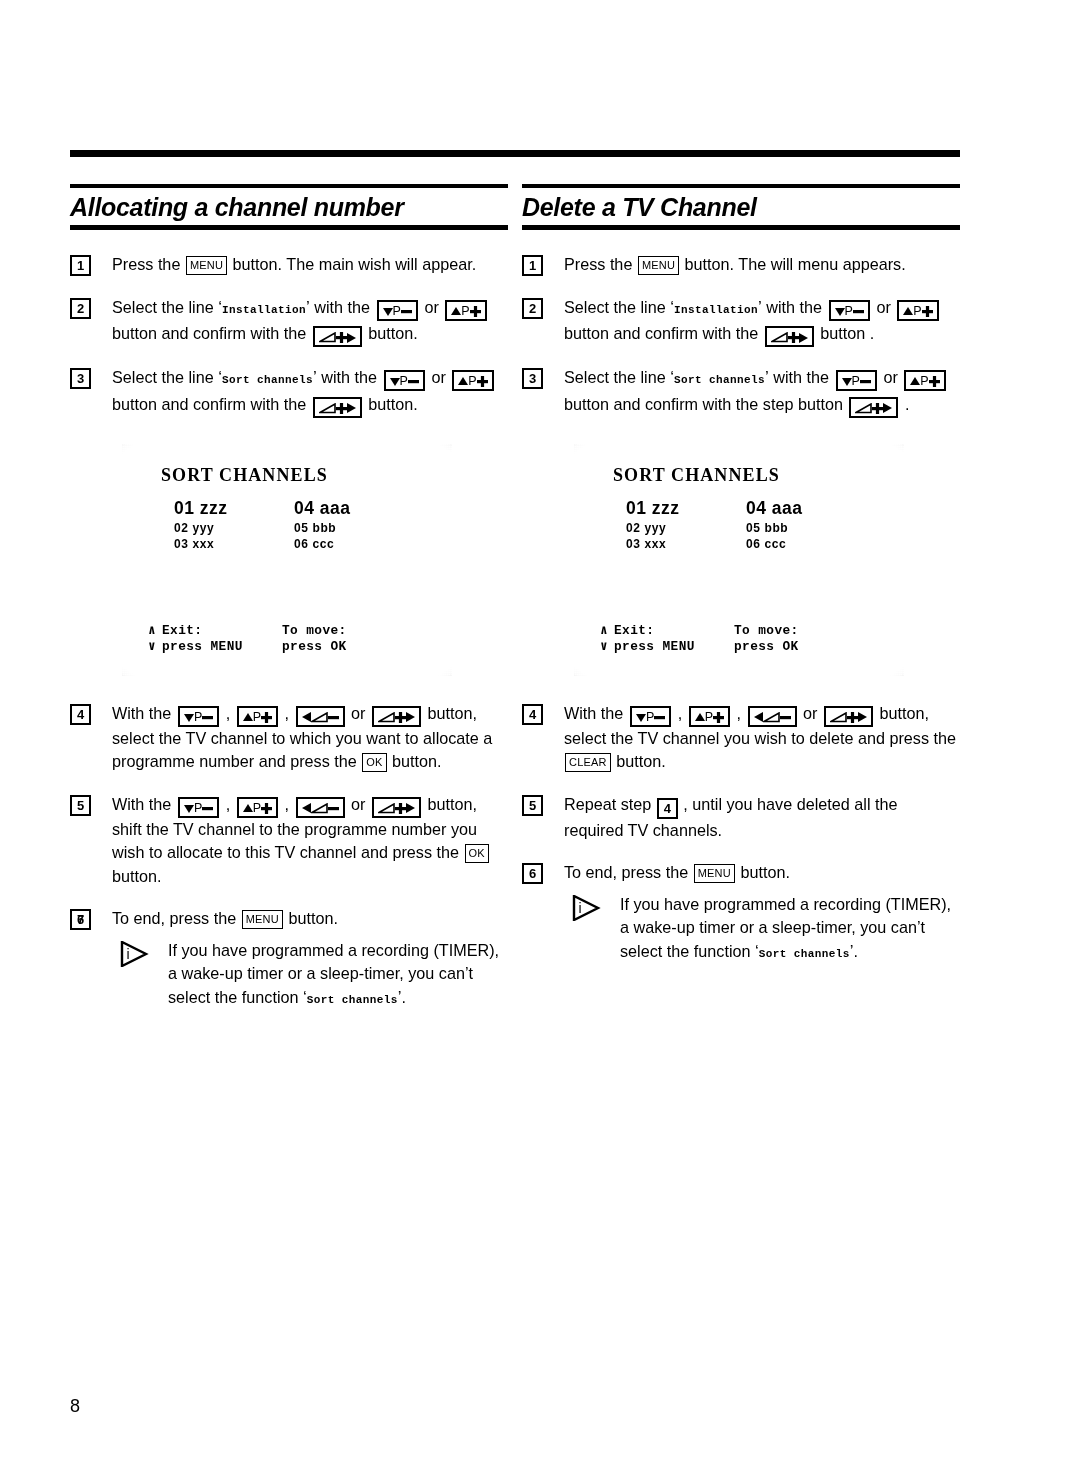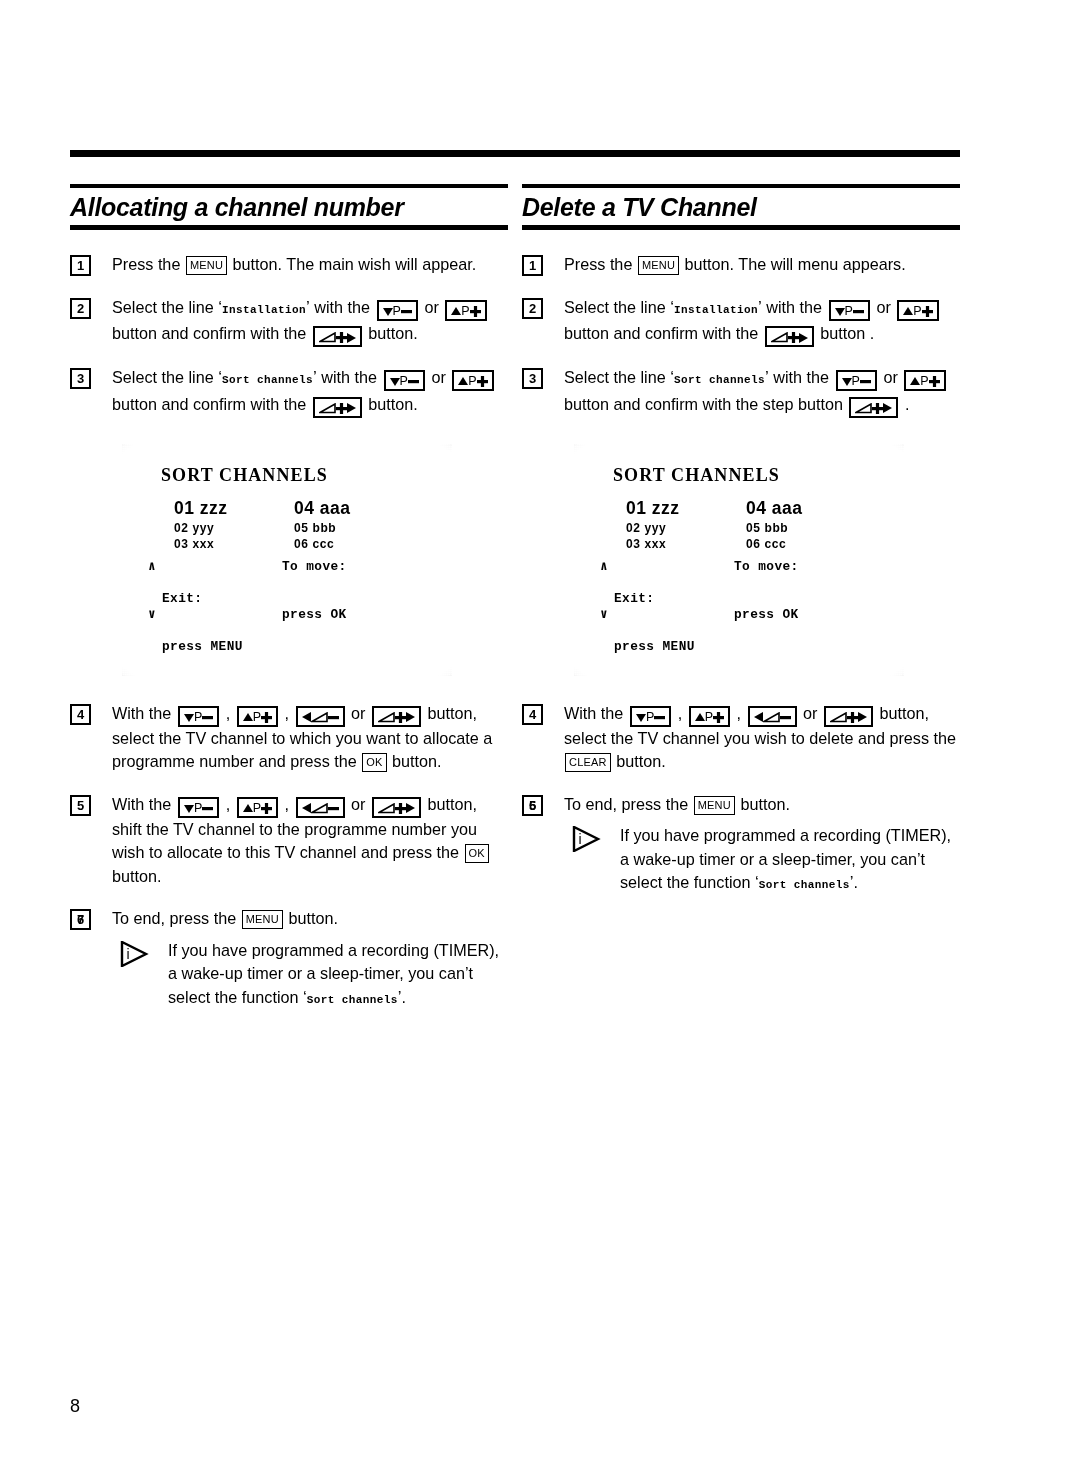--- a/index.html
+++ b/index.html
@@ -237,21 +237,21 @@
     bottom: 12px;
     width: 280px;
     font-family: "Liberation Mono", monospace;
     font-weight: bold;
     font-size: 12.8px;
     line-height: 16px;
     letter-spacing: 0.4px;
   }
   .tv-f-row { display: flex; }
   .tv-f-arrow { width: 14px; }
-  .tv-f-a { width: 120px; margin-top: 32px; }
+  .tv-f-a { width: 120px; }
 
   
   .page-number {
     position: absolute;
     left: 70px;
     top: 1396px;
     font-size: 18px;
     font-weight: normal;
   }
 </style>
@@ -486,21 +486,21 @@
                 </svg></span><span><svg width="11" height="9" viewBox="0 0 11 9">
                   <rect x="0" y="3" width="11" height="3.2" fill="#000"></rect>
                 </svg></span></span><span class="body-text"> or </span><span class="gkey"><span><svg width="17" height="11" viewBox="0 0 17 11">
                   <polygon points="1,9.5 16,1 16,9.5" fill="none" stroke="#000" stroke-width="1.6" stroke-linejoin="miter"></polygon>
                 </svg></span><span><svg width="11" height="11" viewBox="0 0 11 11">
                   <rect x="0" y="4" width="11" height="3.2" fill="#000"></rect>
                   <rect x="3.9" y="0" width="3.2" height="11" fill="#000"></rect>
                 </svg></span><span><svg width="9" height="10" viewBox="0 0 9 10">
                   <polygon points="9,5 0,0 0,10" fill="#000"></polygon>
                 </svg></span></span><span class="body-text"> button, select the TV channel you wish to delete and press the </span><span class="key">CLEAR</span><span class="body-text"> button.</span></span></div>
-        <div class="step"><span class="stepnum">5</span></div>
+        <div class="step"><span class="stepnum">5</span><span><span class="body-text">Repeat step </span><span class="stepref">4</span><span class="body-text"> , until you have deleted all the required TV channels.</span></span></div>
         <div class="step"><span class="stepnum">6</span><span><span class="body-text">To end, press the </span><span class="key">MENU</span><span class="body-text"> button.</span></span><div class="note"><span class="note-icon"><svg width="30" height="26" viewBox="0 0 30 26">
                 <polygon points="2,1 2,25 26,13" fill="none" stroke="#000" stroke-width="2.4" stroke-linejoin="miter"></polygon>
                 <text x="6.5" y="18" font-family="Liberation Sans, sans-serif" font-size="14" fill="#000">i</text>
               </svg></span><span><span class="body-text">If you have programmed a recording (TIMER), a wake-up timer or a sleep-timer, you can’t select the function </span><span class="quot">‘</span><span class="mono">Sort channels</span><span class="quot">’</span><span class="body-text">.</span></span></div></div>
       </div>
   </div>
 
   <div class="page-number">8</div>
 </div>
 

